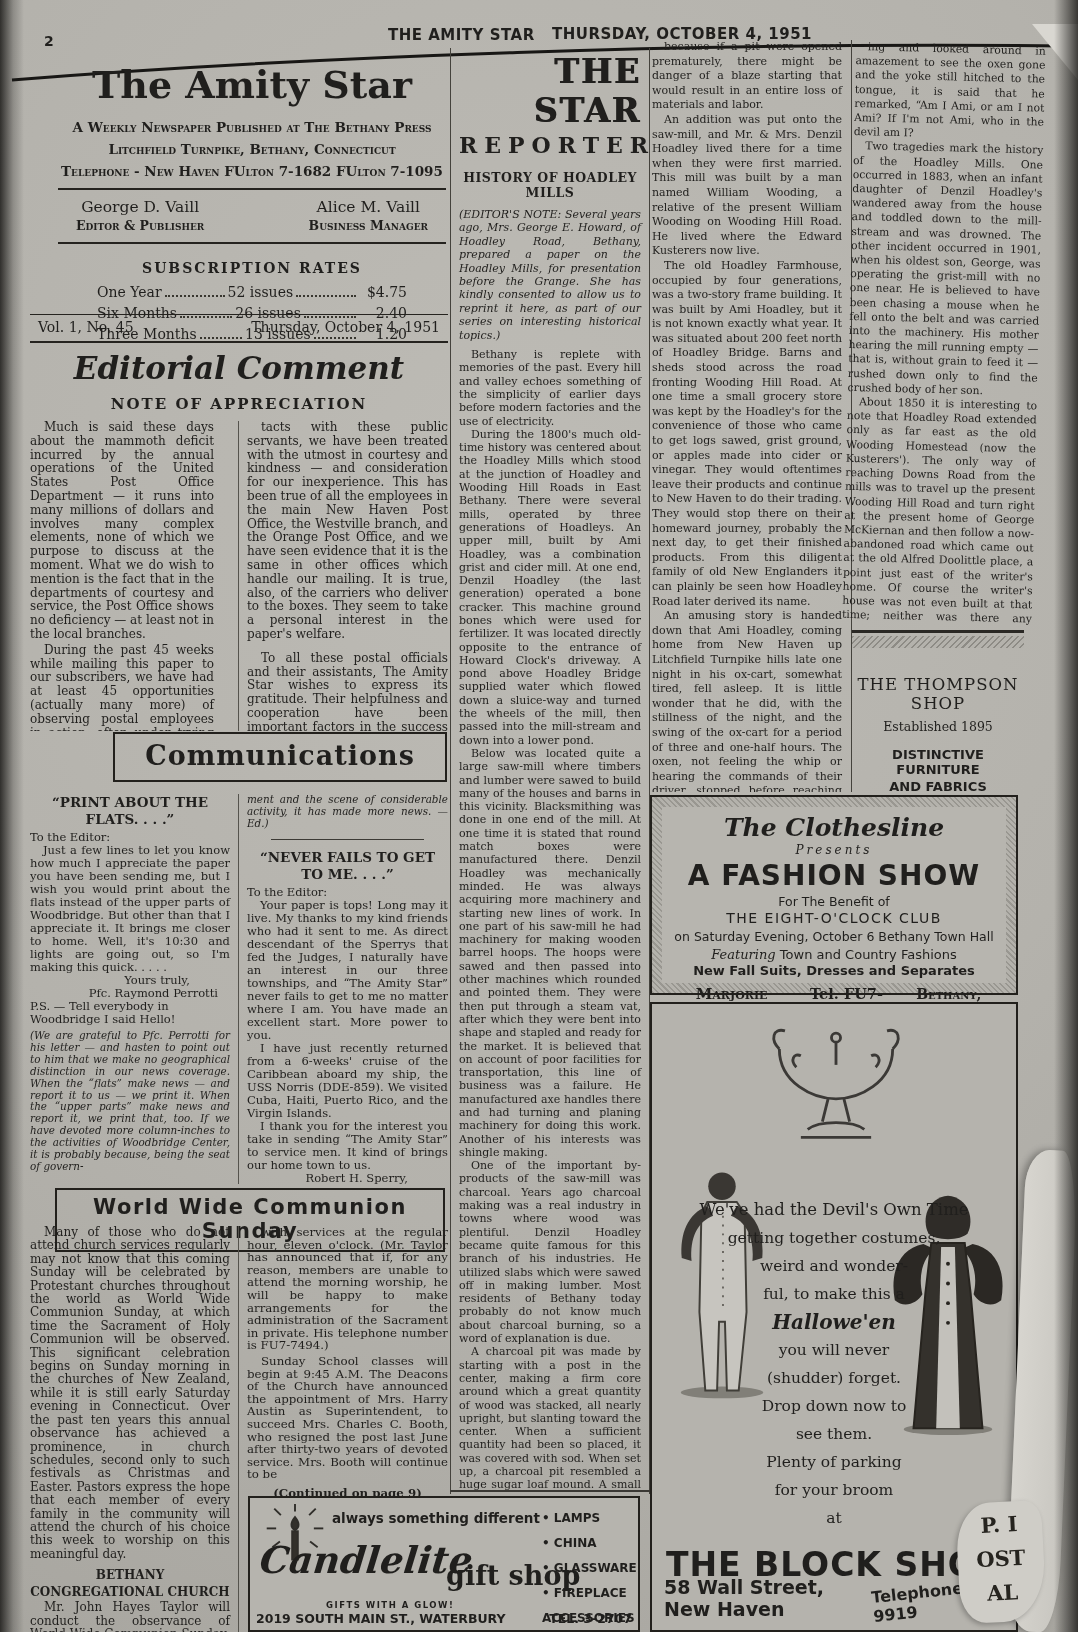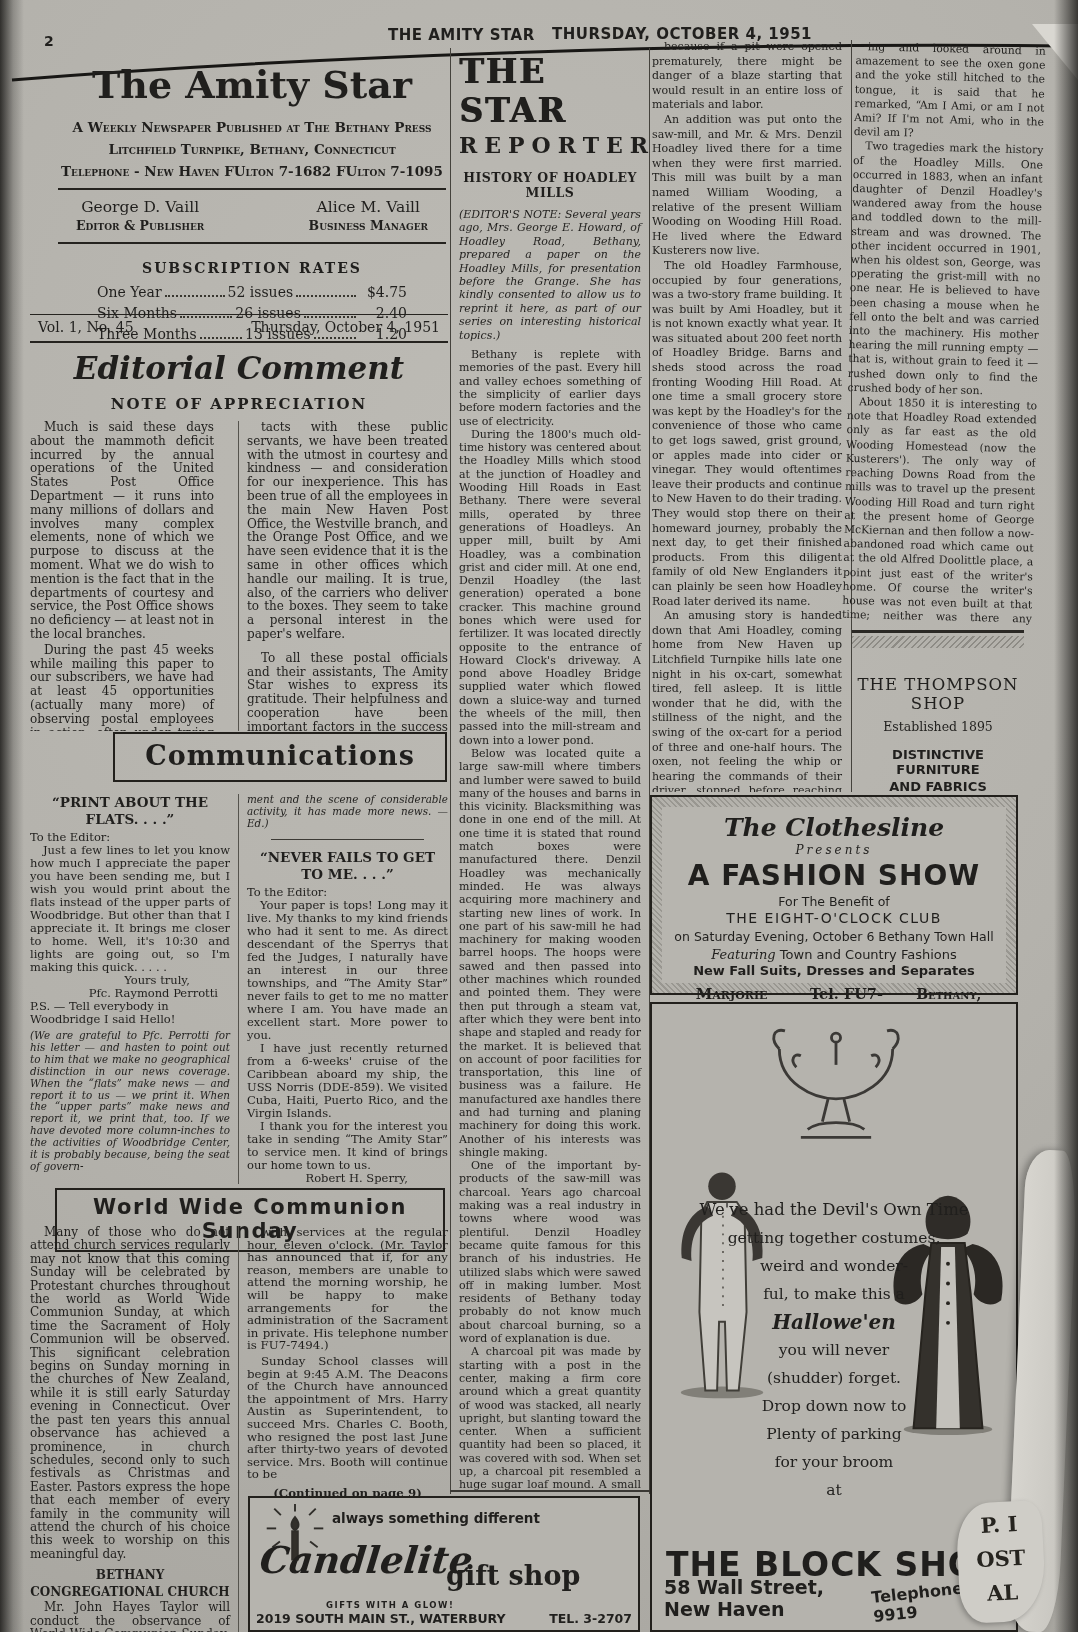--- a/index.html
+++ b/index.html
@@ -67,21 +67,21 @@
   .wcol.c1{width:209px;padding-right:8px;border-right:1px solid #55534d;}
   .wcol.c2{width:209px;padding-left:8px;font-size:11.8px;line-height:12.6px;}
   .wcol p+p{margin-top:3px;}
   .church{font-weight:bold;text-align:center !important;text-indent:0 !important;line-height:17px;margin-top:6px;}
   .church+.church{margin-top:0;}
   .contd{font-weight:bold;text-align:center !important;text-indent:0 !important;margin-top:6px;}
 
   
   .reporter{left:450px;top:48px;width:200px;height:1446px;border-left:1.5px solid #44423c;
     border-right:1.5px solid #44423c;padding:4px 8px 0;overflow:hidden;}
-  .rep-t1{font-size:33px;font-weight:bold;text-align:left;letter-spacing:2px;text-shadow:1px 0 0 #201f1d;}
+  .rep-t1{font-size:33px;font-weight:bold;text-align:right;letter-spacing:2px;text-shadow:1px 0 0 #201f1d;}
   .rep-t2{font-size:22px;font-weight:bold;text-align:center;letter-spacing:7px;margin-top:2px;}
   .rep-head{font-size:12.5px;font-weight:bold;text-align:center;letter-spacing:.5px;margin-top:12px;}
   .rep-note{font-style:italic;font-size:11px;line-height:13.4px;text-align:justify;margin-top:8px;}
   .rep-body{margin-top:6px;}
   .rep-body p{font-size:11px;line-height:13.3px;text-align:justify;text-indent:12px;}
   .rep-end{left:450px;top:1490px;width:201px;border-top:2.5px solid #3a3834;}
 
   
   .col3{left:652px;top:40px;width:200px;height:752px;border-right:1.5px solid #44423c;padding-right:9px;overflow:hidden;}
   .col3 p{font-size:11px;line-height:14.6px;text-align:justify;text-indent:12px;}
@@ -374,20 +374,21 @@
     </svg>
     <div class="bs-text">
         <p>We've had the Devil's Own Time</p>
         <p>getting together costumes,</p>
         <p>weird and wonder-</p>
         <p>ful, to make this a</p>
         <p>Hallowe'en</p>
         <p>you will never</p>
         <p>(shudder) forget.</p>
         <p>Drop down now to</p>
+        <p>see them.</p>
         <p>Plenty of parking</p>
         <p>for your broom</p>
         <p>at</p>
       </div>
     <div class="bs-name">THE BLOCK SHOP</div>
     <div class="bs-addr-row">
       <span class="bs-addr">58 Wall Street, New Haven</span>
       <span class="bs-tel">Telephone 5-9919</span>
     </div>
   </div>
@@ -400,20 +401,26 @@
         <line x1="35" y1="10" x2="35" y2="2"></line>
         <line x1="20" y1="14" x2="13" y2="7"></line>
         <line x1="50" y1="14" x2="57" y2="7"></line>
         <line x1="15" y1="28" x2="5" y2="28"></line>
         <line x1="55" y1="28" x2="65" y2="28"></line>
         <line x1="19" y1="42" x2="11" y2="48"></line>
         <line x1="51" y1="42" x2="59" y2="48"></line>
       </g>
     </svg>
     <div class="ca-tag">always something different</div>
+    <div class="ca-items">
+      <div>LAMPS</div>
+      <div>CHINA</div>
+      <div>GLASSWARE</div>
+      <div>FIREPLACE ACCESSORIES</div>
+    </div>
     <div class="ca-script">Candlelite</div>
     <div class="ca-glow">GIFTS WITH A GLOW!</div>
     <div class="ca-type">gift shop</div>
     <div class="ca-row">
       <span>2019 SOUTH MAIN ST., WATERBURY</span>
       <span>TEL. 3-2707</span>
     </div>
   </div>
 
   <div class="abs tear"></div>

